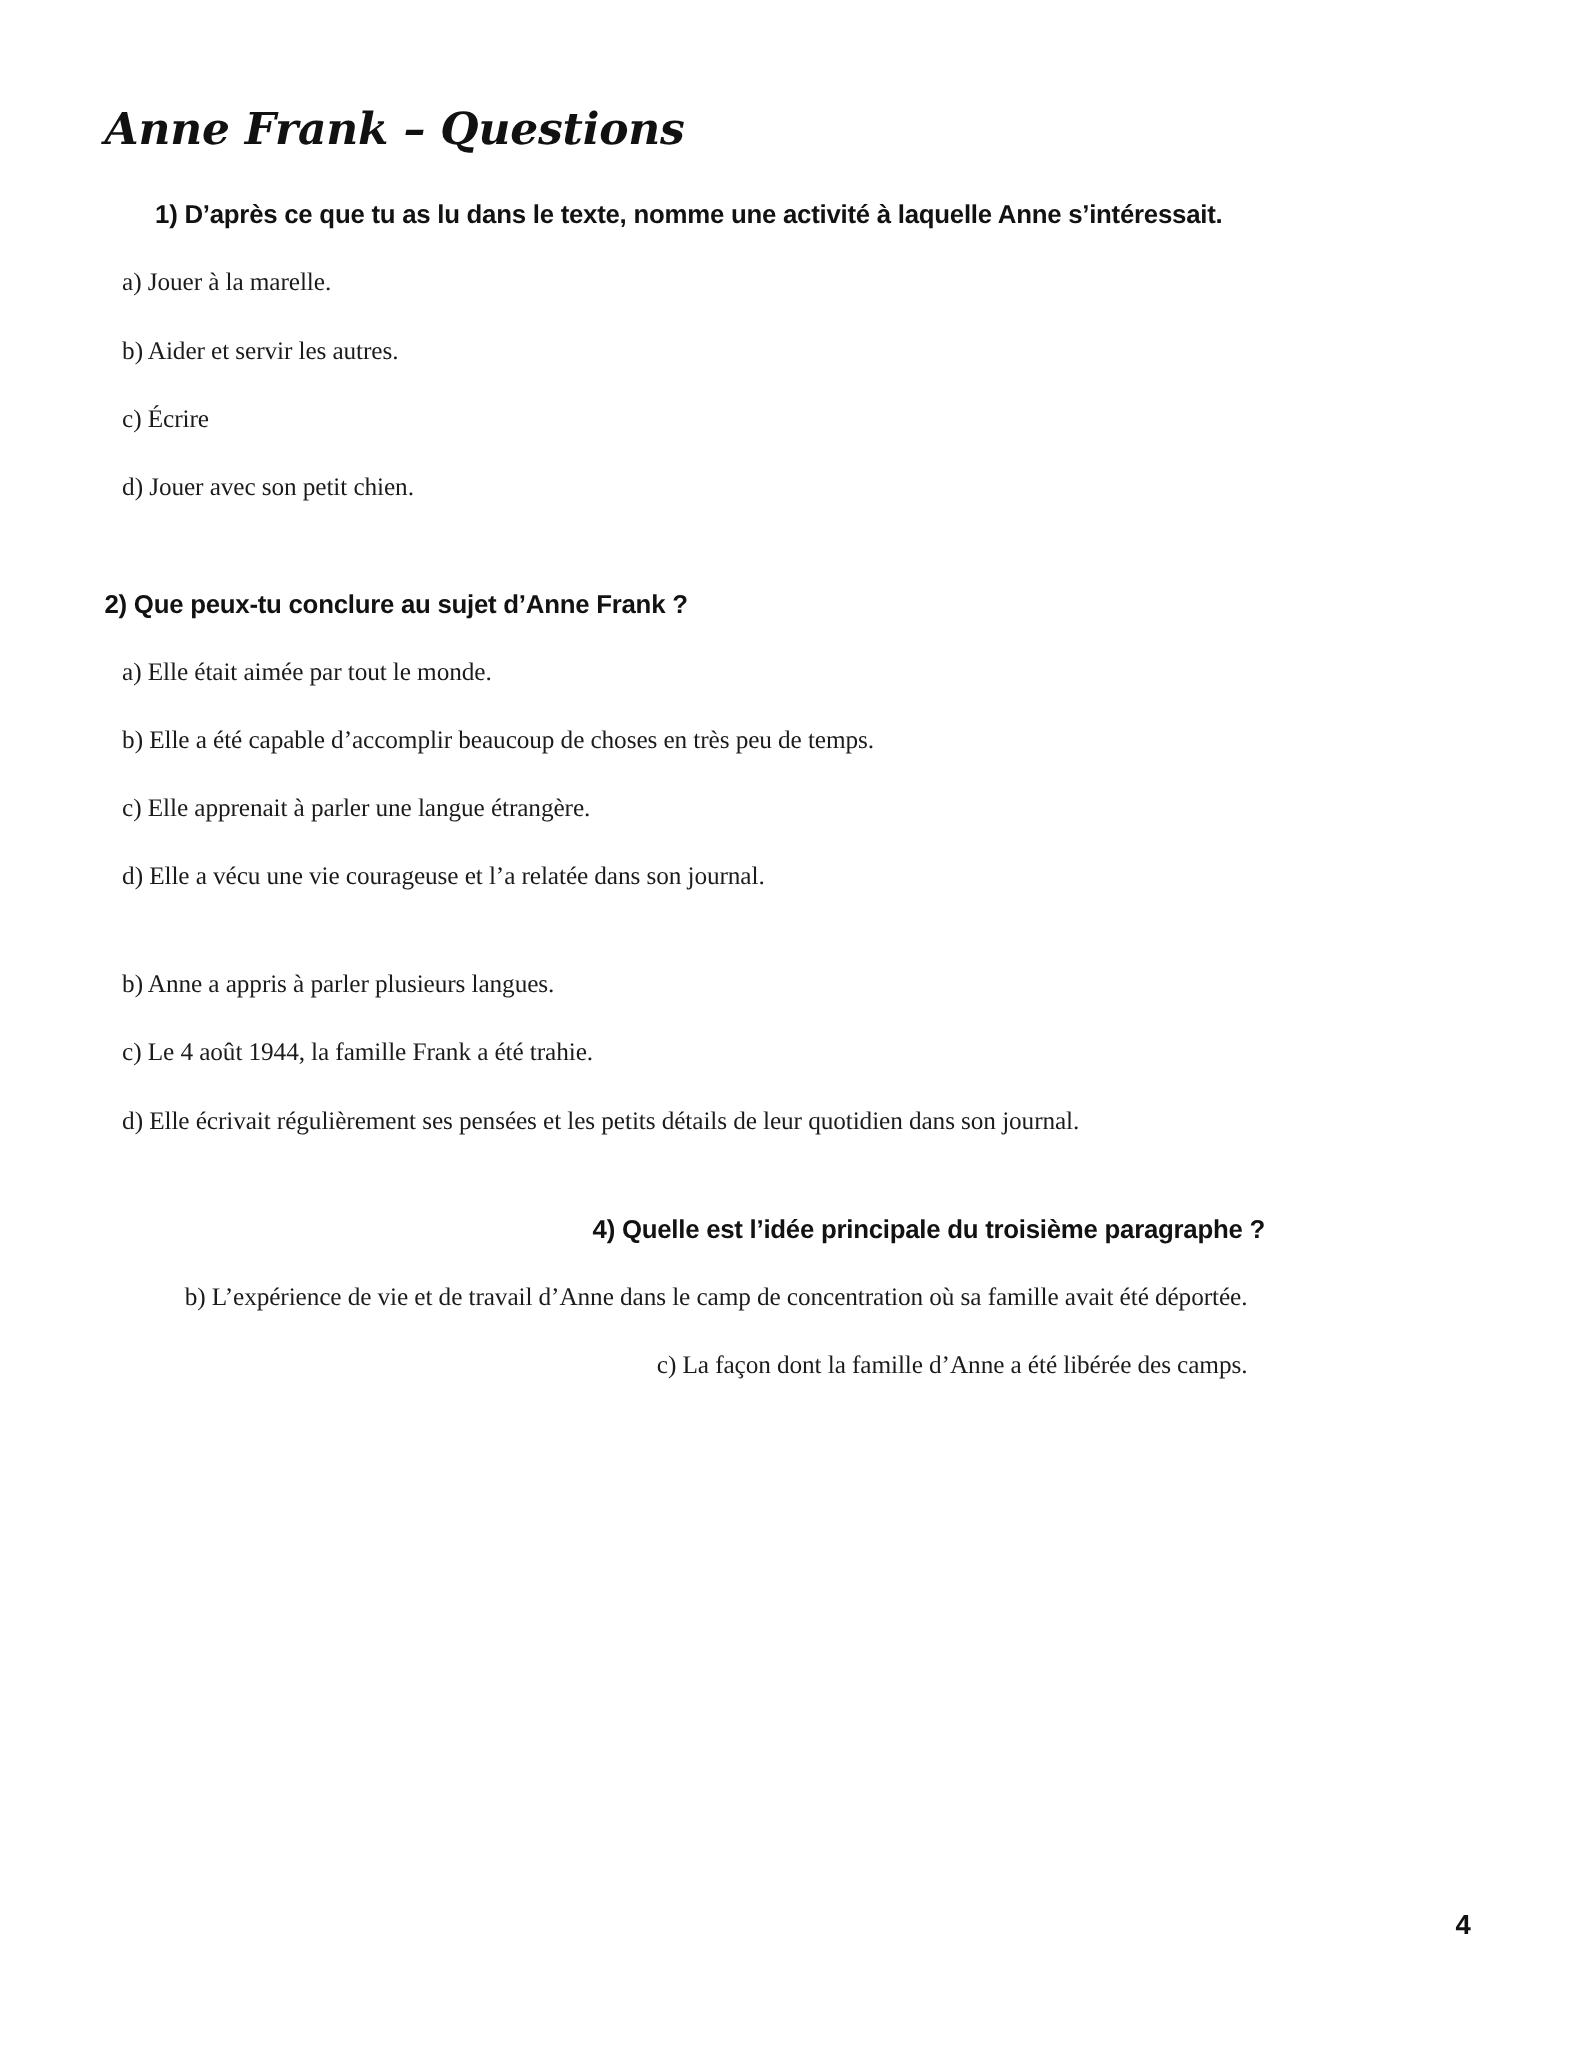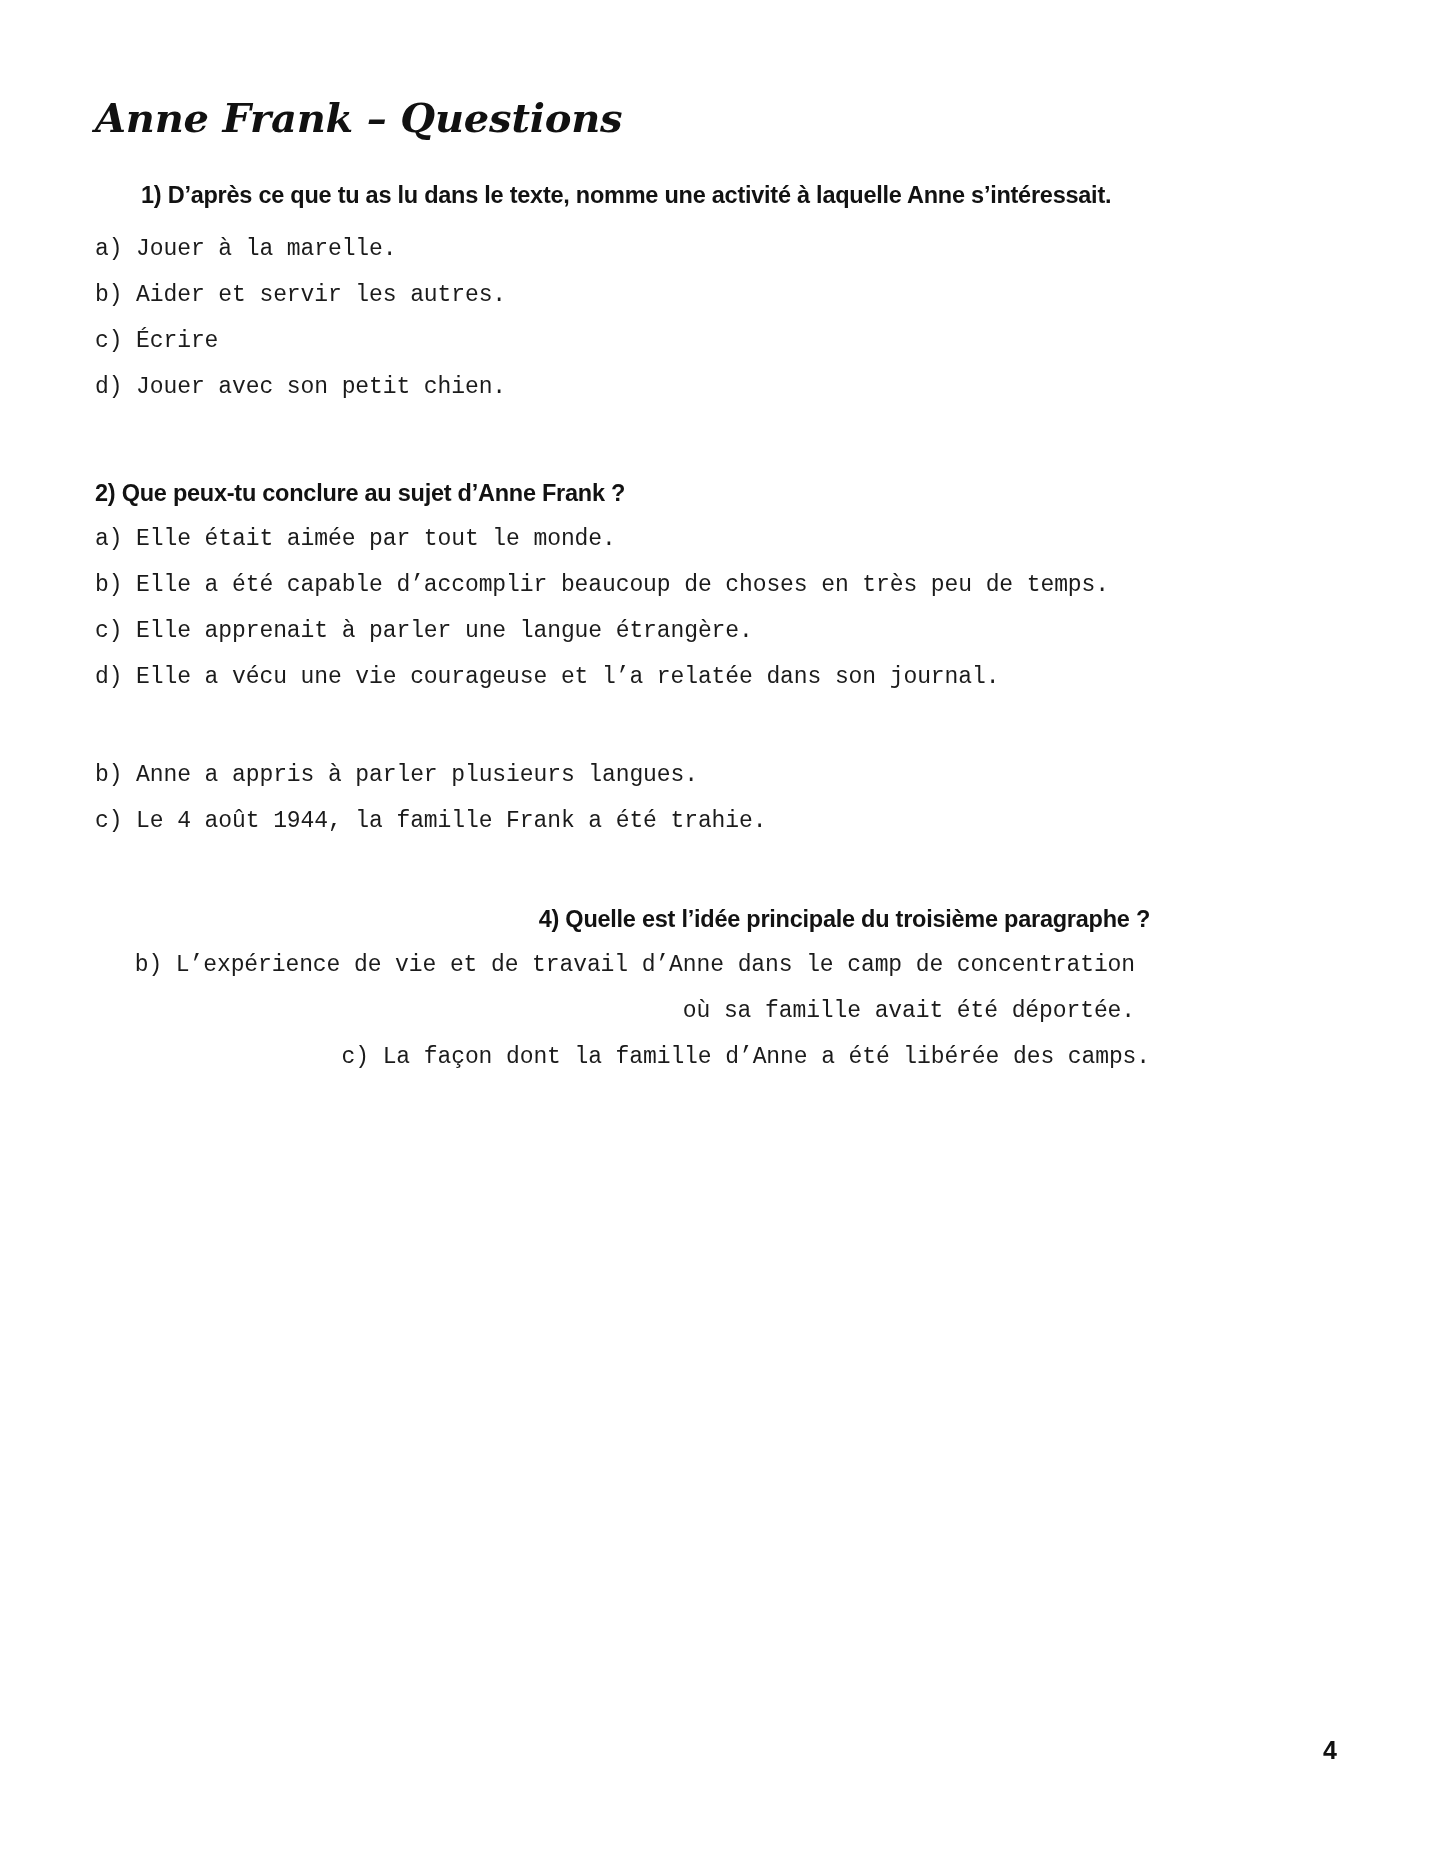--- a/index.html
+++ b/index.html
@@ -57,27 +57,27 @@
     font-weight: 700;
     font-size: 23.5px;
     line-height: 46px;
     color: #121212;
     letter-spacing: -0.25px;
     margin: 0;
     white-space: nowrap;
   }
 
   .option {
-    font-family: Liberation Mono, monospace;
+    font-family: Liberation Serif, serif;
     font-weight: 400;
     font-size: 23px;
     line-height: 46px;
     color: #1b1b1b;
     letter-spacing: -0.1px;
-    margin: 0;
+    margin: 16px;
   }
 
   
   .option.wrap {
     white-space: normal;
     max-width: 1040px;
   }
   .option.nowrap {
     white-space: nowrap;
   }
@@ -120,20 +120,21 @@
       <p class="question-prompt">2) Que peux-tu conclure au sujet d’Anne Frank ?</p>
       <p class="option nowrap">a) Elle était aimée par tout le monde.</p>
       <p class="option nowrap">b) Elle a été capable d’accomplir beaucoup de choses en très peu de temps.</p>
       <p class="option nowrap">c) Elle apprenait à parler une langue étrangère.</p>
       <p class="option nowrap">d) Elle a vécu une vie courageuse et l’a relatée dans son journal.</p>
     </div>
 
     <div class="question-block q3">
       <p class="option nowrap">b) Anne a appris à parler plusieurs langues.</p>
       <p class="option nowrap">c) Le 4 août 1944, la famille Frank a été trahie.</p>
+      <p class="option wrap">d) Elle écrivait régulièrement ses pensées et les petits détails de leur quotidien dans son journal.</p>
     </div>
 
     <div class="question-block q4">
       <p class="question-prompt">4) Quelle est l’idée principale du troisième paragraphe ?</p>
       <p class="option wrap">b) L’expérience de vie et de travail d’Anne dans le camp de concentration où sa famille avait été déportée.</p>
       <p class="option nowrap">c) La façon dont la famille d’Anne a été libérée des camps.</p>
     </div>
 
   </div>
 

